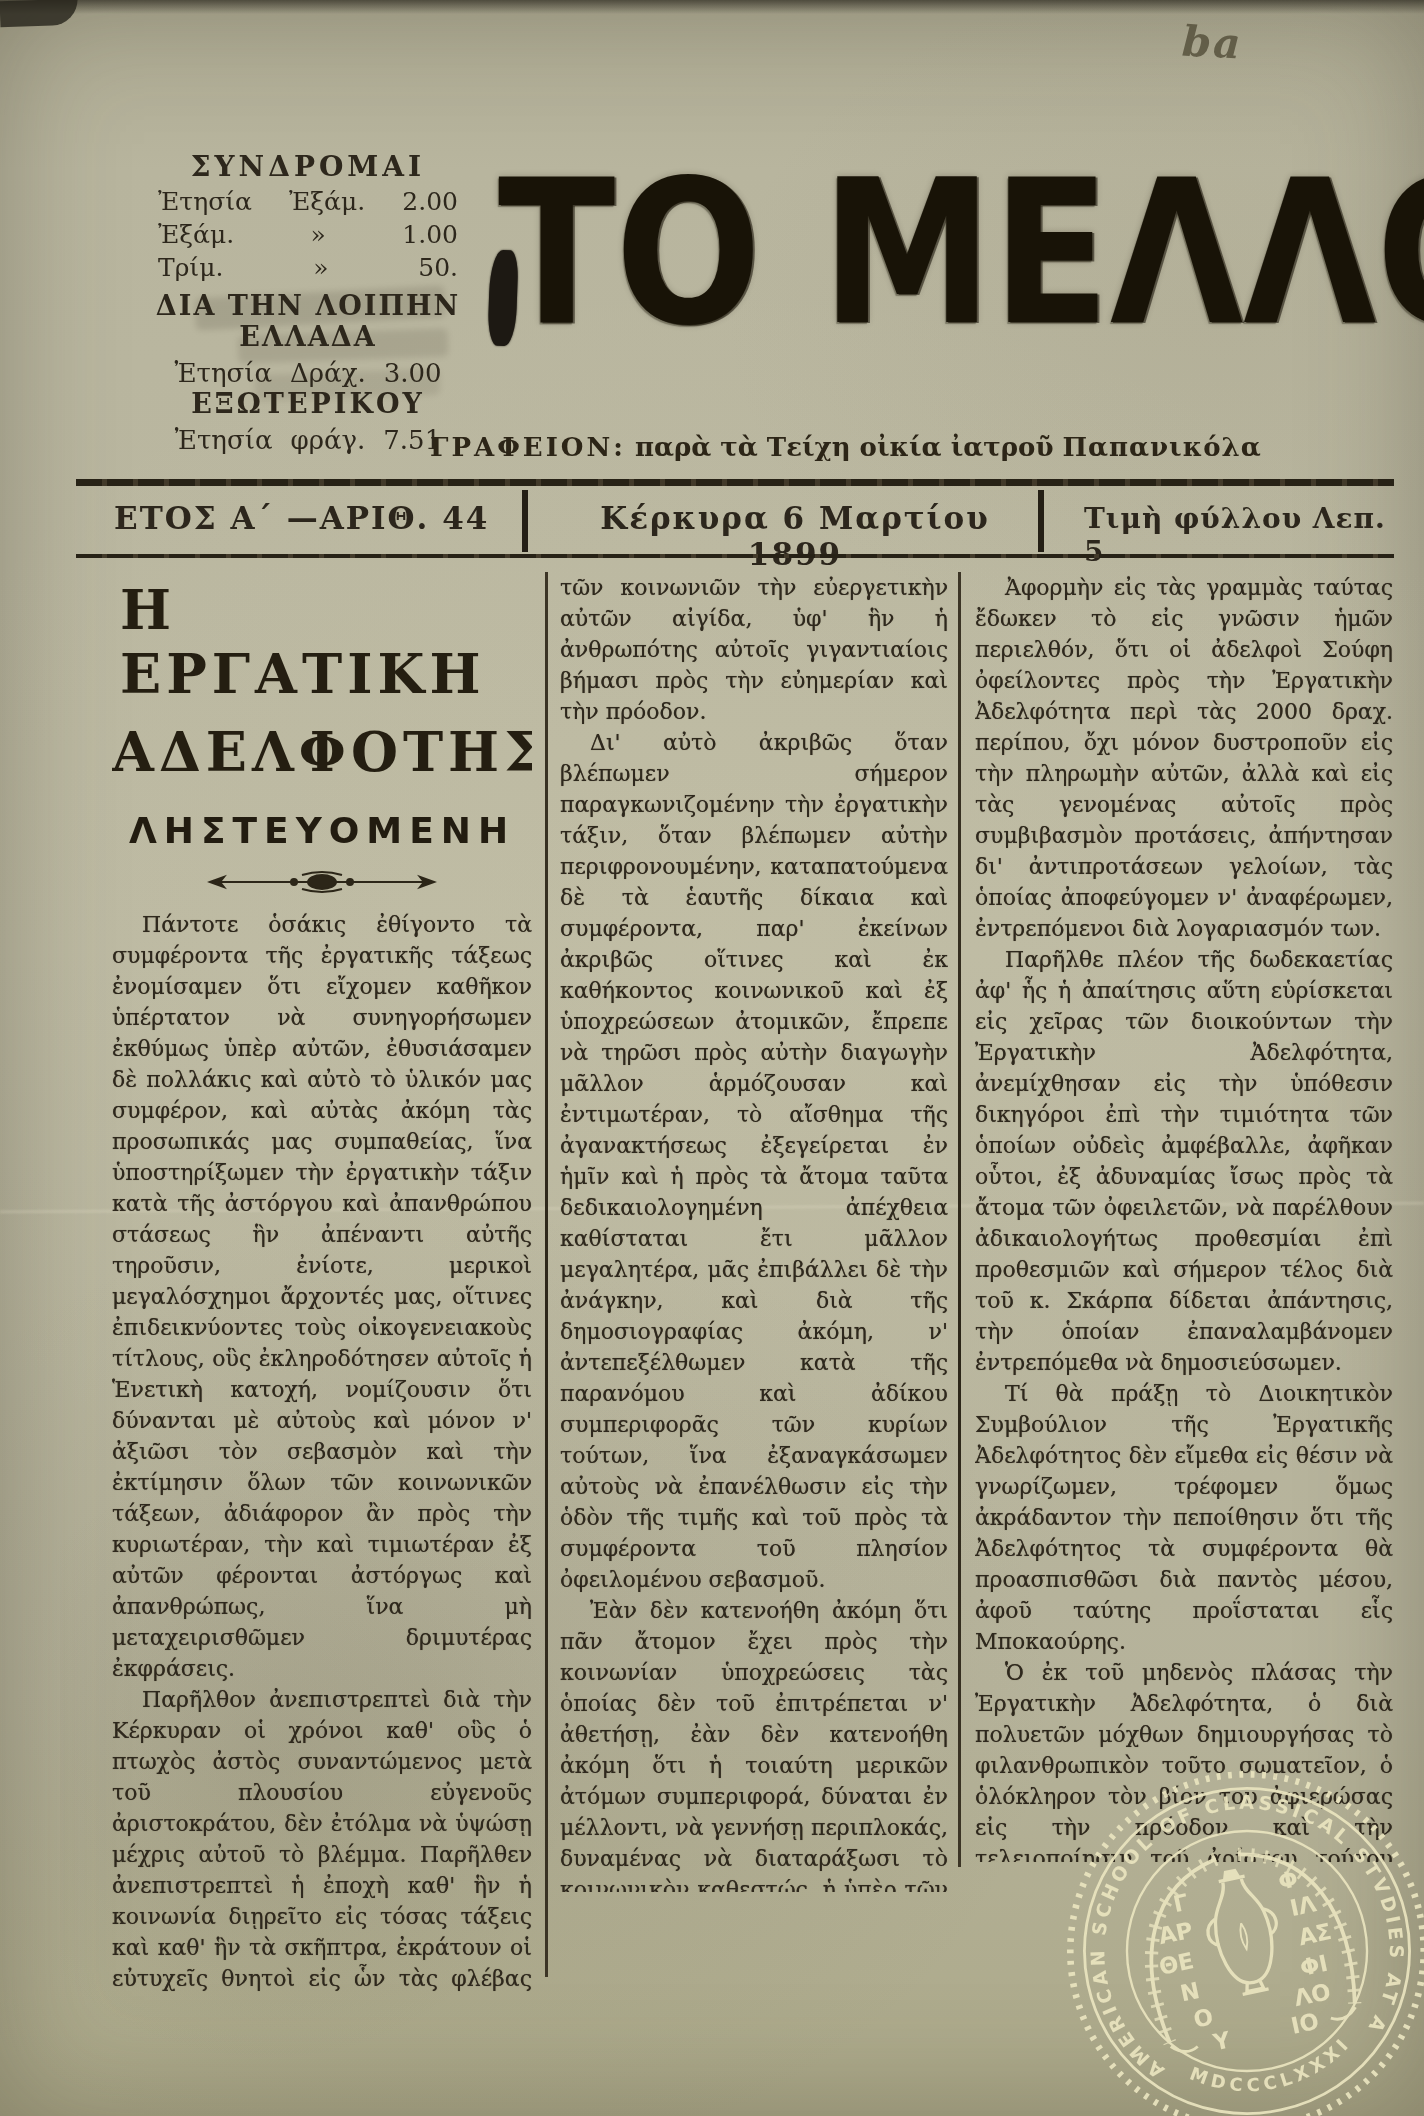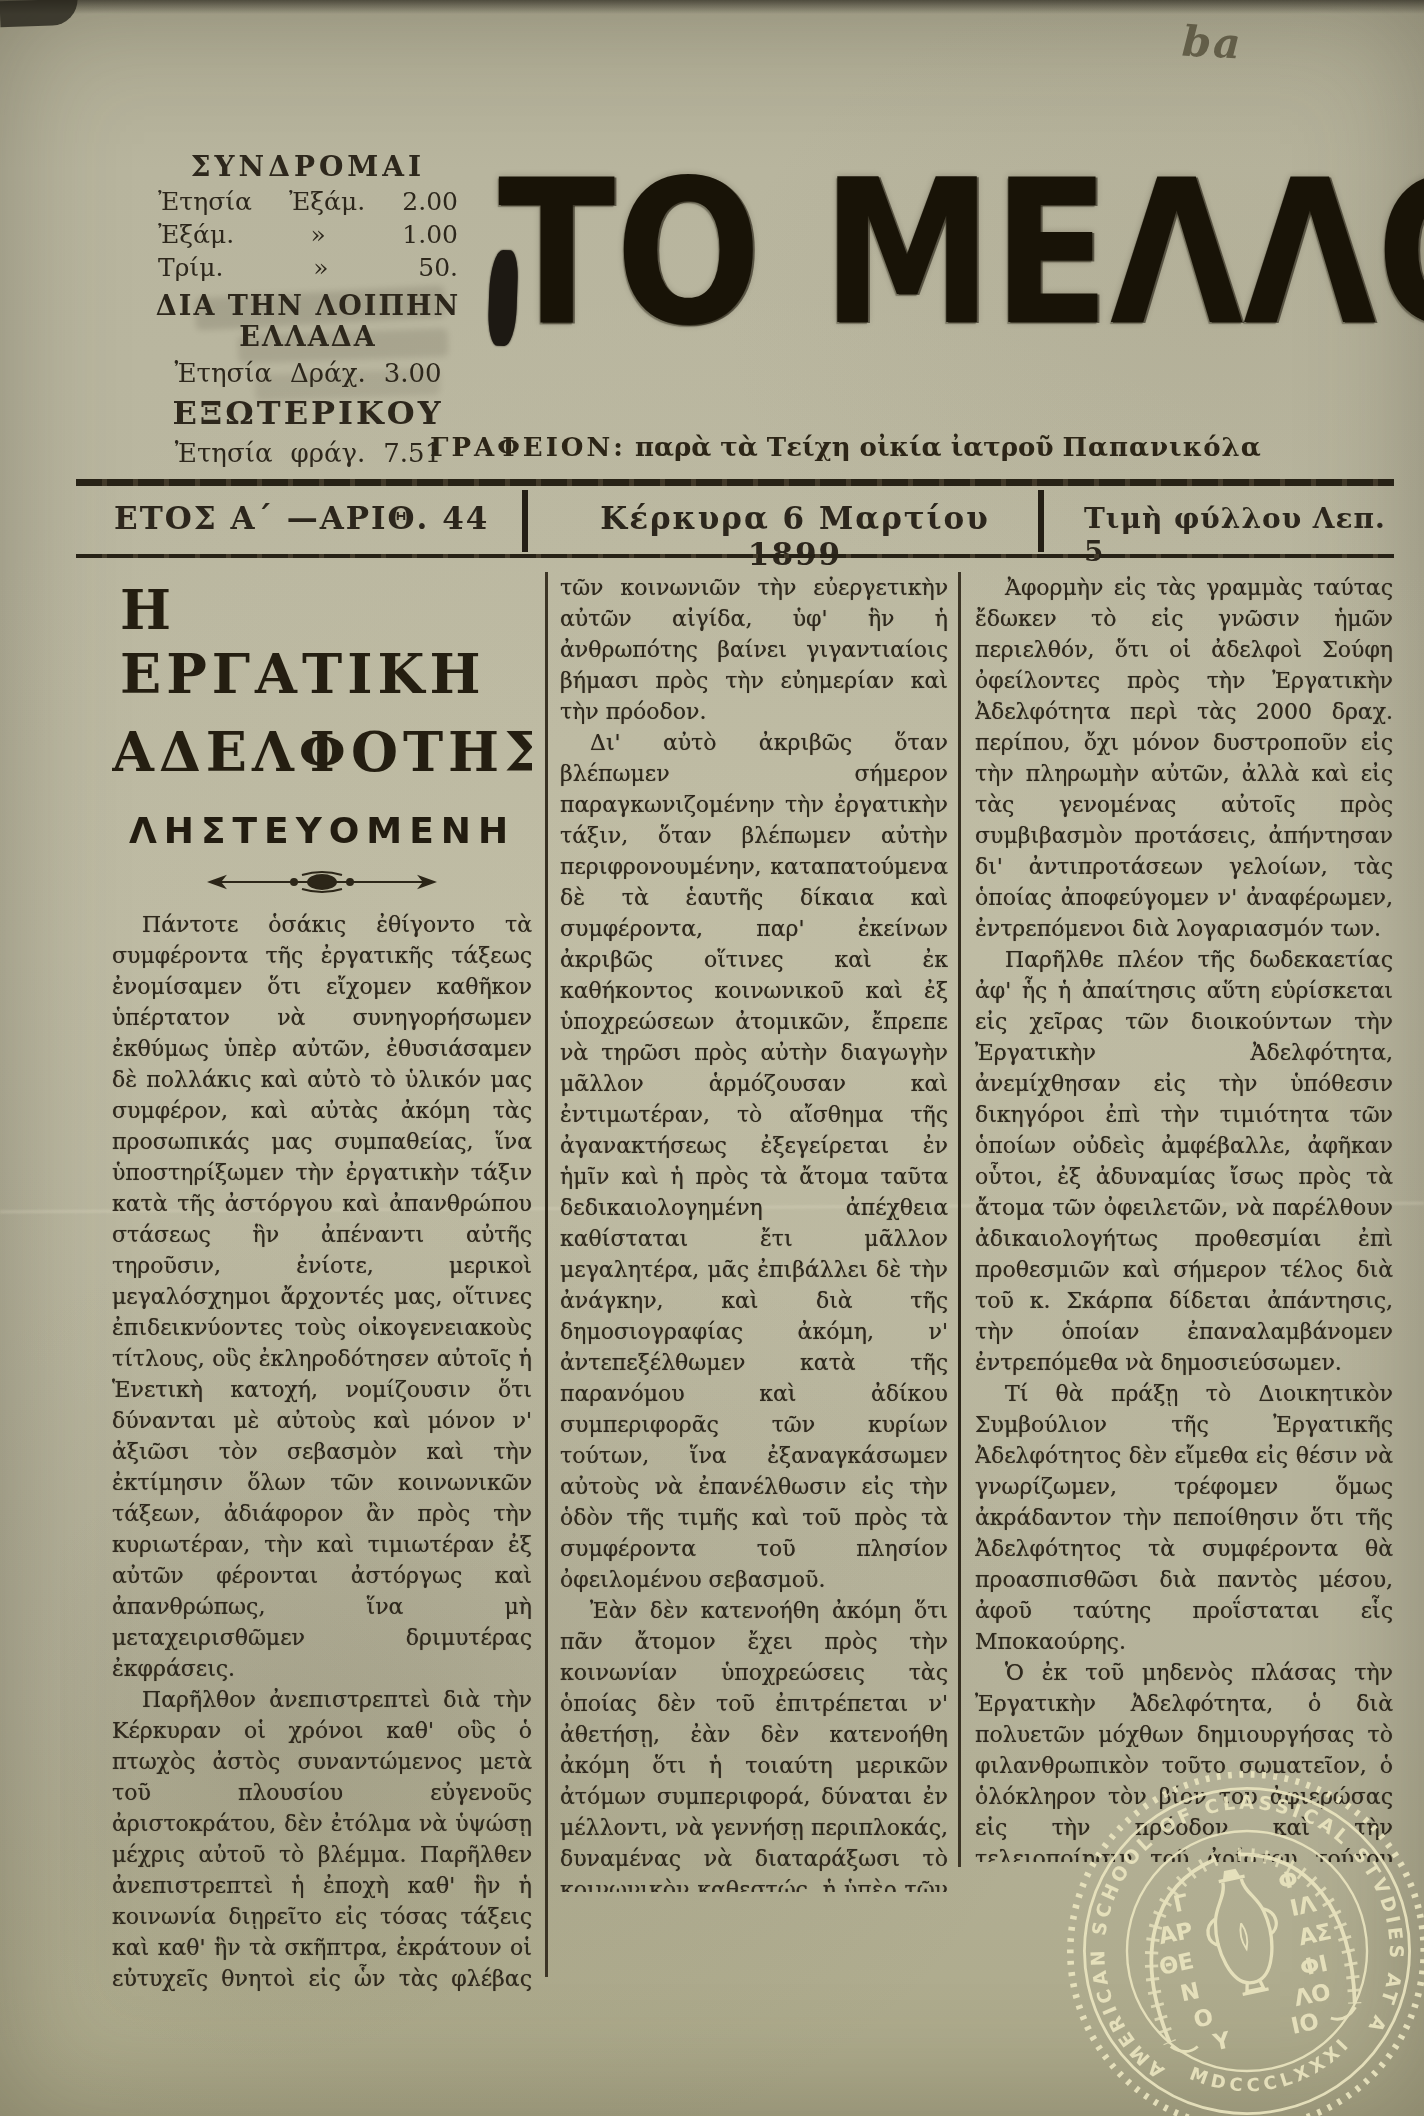--- a/index.html
+++ b/index.html
@@ -27,21 +27,21 @@
 
   .handnote{position:absolute;left:1182px;top:18px;font-style:italic;font-size:42px;color:#57523d;transform:rotate(3deg);opacity:.85;font-weight:bold;letter-spacing:2px;}
 
   
   .subs{position:absolute;left:108px;top:150px;width:400px;text-align:center;color:#2d271c;}
   .subs-title{font-size:28px;font-weight:bold;letter-spacing:4px;}
   .subs-row{display:flex;justify-content:space-between;width:300px;margin:4px auto 0;font-size:25px;}
   .subs-row .u{flex:0 0 auto;}
   .subs-region{font-size:27px;font-weight:bold;letter-spacing:2px;margin-top:8px;}
   .subs-sub{font-size:26px;margin-top:6px;display:flex;justify-content:center;gap:18px;}
-  .subs-abroad{font-size:32px;font-weight:bold;letter-spacing:3px;margin-top:6px;}
+  .subs-abroad{font-size:27px;font-weight:bold;letter-spacing:3px;margin-top:0;}
 
   .paper-title{
     position:absolute;left:498px;top:128px;width:905px;height:225px;
     font-family:"DejaVu Sans", sans-serif;font-weight:bold;
     font-size:172px;line-height:215px;text-align:center;letter-spacing:0px;
     color:#181307;transform:scaleY(1.16);transform-origin:top;
     text-shadow:2px 1px 0 rgba(24,19,7,.55), -1px 2px 1px rgba(24,19,7,.35), 0 0 6px rgba(30,24,10,.25);
     white-space:nowrap;
   }
   .subtitle{
@@ -171,21 +171,21 @@
       </g>
     </svg>
     <div>
         <p class="para">Πάντοτε ὁσάκις ἐθίγοντο τὰ συμφέροντα τῆς ἐργατικῆς τάξεως ἐνομίσαμεν ὅτι εἴχομεν καθῆκον ὑπέρτατον νὰ συνηγορήσωμεν ἐκθύμως ὑπὲρ αὐτῶν, ἐθυσιάσαμεν δὲ πολλάκις καὶ αὐτὸ τὸ ὑλικόν μας συμφέρον, καὶ αὐτὰς ἀκόμη τὰς προσωπικάς μας συμπαθείας, ἵνα ὑποστηρίξωμεν τὴν ἐργατικὴν τάξιν κατὰ τῆς ἀστόργου καὶ ἀπανθρώπου στάσεως ἣν ἀπέναντι αὐτῆς τηροῦσιν, ἐνίοτε, μερικοὶ μεγαλόσχημοι ἄρχοντές μας, οἵτινες ἐπιδεικνύοντες τοὺς οἰκογενειακοὺς τίτλους, οὓς ἐκληροδότησεν αὐτοῖς ἡ Ἑνετικὴ κατοχή, νομίζουσιν ὅτι δύνανται μὲ αὐτοὺς καὶ μόνον ν' ἀξιῶσι τὸν σεβασμὸν καὶ τὴν ἐκτίμησιν ὅλων τῶν κοινωνικῶν τάξεων, ἀδιάφορον ἂν πρὸς τὴν κυριωτέραν, τὴν καὶ τιμιωτέραν ἐξ αὐτῶν φέρονται ἀστόργως καὶ ἀπανθρώπως, ἵνα μὴ μεταχειρισθῶμεν δριμυτέρας ἐκφράσεις.</p>
         <p class="para">Παρῆλθον ἀνεπιστρεπτεὶ διὰ τὴν Κέρκυραν οἱ χρόνοι καθ' οὓς ὁ πτωχὸς ἀστὸς συναντώμενος μετὰ τοῦ πλουσίου εὐγενοῦς ἀριστοκράτου, δὲν ἐτόλμα νὰ ὑψώσῃ μέχρις αὐτοῦ τὸ βλέμμα. Παρῆλθεν ἀνεπιστρεπτεὶ ἡ ἐποχὴ καθ' ἣν ἡ κοινωνία διῃρεῖτο εἰς τόσας τάξεις καὶ καθ' ἣν τὰ σκῆπτρα, ἐκράτουν οἱ εὐτυχεῖς θνητοὶ εἰς ὧν τὰς φλέβας ἔρρεεν τὸ κυανοῦν λεγόμενον αἷμα. Παρῆλθεν ἀνεπιστρεπτεὶ ἡ ἐποχὴ τῶν Κομήτων καὶ τῶν Βαρόνων. Σήμερον ὁ πανταχόθεν πνέων ἄνεμος τῶν φιλελευθέρων ἀρχῶν, παρέσυρεν ἓν πρὸς ἓν τὰ λείψανα ταῦτα τῆς μεσαιωνικῆς βαρβαρότητος, αἱ ἀρχαὶ δὲ τῆς Ἰσότητος καὶ τῆς ἀδελφότητος ἁπλοῦσι ἐπὶ</p>
       </div>
   </div>
 
   <div class="col col2">
     <div>
-        <p class="para">τῶν κοινωνιῶν τὴν εὐεργετικὴν αὐτῶν αἰγίδα, ὑφ' ἣν ἡ ἀνθρωπότης βαίνει γιγαντιαίοις βήμασι πρὸς τὴν εὐημερίαν καὶ τὴν πρόοδον.</p>
+        <p class="para">τῶν κοινωνιῶν τὴν εὐεργετικὴν αὐτῶν αἰγίδα, ὑφ' ἣν ἡ ἀνθρωπότης αὐτοῖς γιγαντιαίοις βήμασι πρὸς τὴν εὐημερίαν καὶ τὴν πρόοδον.</p>
         <p class="para">Δι' αὐτὸ ἀκριβῶς ὅταν βλέπωμεν σήμερον παραγκωνιζομένην τὴν ἐργατικὴν τάξιν, ὅταν βλέπωμεν αὐτὴν περιφρονουμένην, καταπατούμενα δὲ τὰ ἑαυτῆς δίκαια καὶ συμφέροντα, παρ' ἐκείνων ἀκριβῶς οἵτινες καὶ ἐκ καθήκοντος κοινωνικοῦ καὶ ἐξ ὑποχρεώσεων ἀτομικῶν, ἔπρεπε νὰ τηρῶσι πρὸς αὐτὴν διαγωγὴν μᾶλλον ἁρμόζουσαν καὶ ἐντιμωτέραν, τὸ αἴσθημα τῆς ἀγανακτήσεως ἐξεγείρεται ἐν ἡμῖν καὶ ἡ πρὸς τὰ ἄτομα ταῦτα δεδικαιολογημένη ἀπέχθεια καθίσταται ἔτι μᾶλλον μεγαλητέρα, μᾶς ἐπιβάλλει δὲ τὴν ἀνάγκην, καὶ διὰ τῆς δημοσιογραφίας ἀκόμη, ν' ἀντεπεξέλθωμεν κατὰ τῆς παρανόμου καὶ ἀδίκου συμπεριφορᾶς τῶν κυρίων τούτων, ἵνα ἐξαναγκάσωμεν αὐτοὺς νὰ ἐπανέλθωσιν εἰς τὴν ὁδὸν τῆς τιμῆς καὶ τοῦ πρὸς τὰ συμφέροντα τοῦ πλησίον ὀφειλομένου σεβασμοῦ.</p>
         <p class="para">Ἐὰν δὲν κατενοήθη ἀκόμη ὅτι πᾶν ἄτομον ἔχει πρὸς τὴν κοινωνίαν ὑποχρεώσεις τὰς ὁποίας δὲν τοῦ ἐπιτρέπεται ν' ἀθετήσῃ, ἐὰν δὲν κατενοήθη ἀκόμη ὅτι ἡ τοιαύτη μερικῶν ἀτόμων συμπεριφορά, δύναται ἐν μέλλοντι, νὰ γεννήσῃ περιπλοκάς, δυναμένας νὰ διαταράξωσι τὸ κοινωνικὸν καθεστώς, ἡ ὑπὲρ τῶν κοινωνικῶν συμφερόντων ἀείποτε ἀγωνιζομένη καὶ μεριμνῶσα δημοσιογραφία, καθῆκον ἔχει νὰ καταστήσῃ σεβαστὰς τὰς πρὸς τὴν κοινωνίαν ὑποχρεώσεις τῶν ἀτόμων, προλαμβάνουσα οὕτω δυσάρεστα γεγονότα πρὸς ἃ ἄγει ἡ παρατηρουμένη περιφρόνησις πρὸς πᾶν ὅ,τι ἀφορᾷ τὴν ὑγιεστέραν τῆς κοινωνίας μερίδα, τὴν ἐργατικὴν τάξιν.</p>
       </div>
   </div>
 
   <div class="col col3">
     <div>
         <p class="para">Ἀφορμὴν εἰς τὰς γραμμὰς ταύτας ἔδωκεν τὸ εἰς γνῶσιν ἡμῶν περιελθόν, ὅτι οἱ ἀδελφοὶ Σούφη ὀφείλοντες πρὸς τὴν Ἐργατικὴν Ἀδελφότητα περὶ τὰς 2000 δραχ. περίπου, ὄχι μόνον δυστροποῦν εἰς τὴν πληρωμὴν αὐτῶν, ἀλλὰ καὶ εἰς τὰς γενομένας αὐτοῖς πρὸς συμβιβασμὸν προτάσεις, ἀπήντησαν δι' ἀντιπροτάσεων γελοίων, τὰς ὁποίας ἀποφεύγομεν ν' ἀναφέρωμεν, ἐντρεπόμενοι διὰ λογαριασμόν των.</p>
         <p class="para">Παρῆλθε πλέον τῆς δωδεκαετίας ἀφ' ἧς ἡ ἀπαίτησις αὕτη εὑρίσκεται εἰς χεῖρας τῶν διοικούντων τὴν Ἐργατικὴν Ἀδελφότητα, ἀνεμίχθησαν εἰς τὴν ὑπόθεσιν δικηγόροι ἐπὶ τὴν τιμιότητα τῶν ὁποίων οὐδεὶς ἀμφέβαλλε, ἀφῆκαν οὗτοι, ἐξ ἀδυναμίας ἴσως πρὸς τὰ ἄτομα τῶν ὀφειλετῶν, νὰ παρέλθουν ἀδικαιολογήτως προθεσμίαι ἐπὶ προθεσμιῶν καὶ σήμερον τέλος διὰ τοῦ κ. Σκάρπα δίδεται ἀπάντησις, τὴν ὁποίαν ἐπαναλαμβάνομεν ἐντρεπόμεθα νὰ δημοσιεύσωμεν.</p>
         <p class="para">Τί θὰ πράξῃ τὸ Διοικητικὸν Συμβούλιον τῆς Ἐργατικῆς Ἀδελφότητος δὲν εἴμεθα εἰς θέσιν νὰ γνωρίζωμεν, τρέφομεν ὅμως ἀκράδαντον τὴν πεποίθησιν ὅτι τῆς Ἀδελφότητος τὰ συμφέροντα θὰ προασπισθῶσι διὰ παντὸς μέσου, ἀφοῦ ταύτης προΐσταται εἷς Μποκαούρης.</p>

